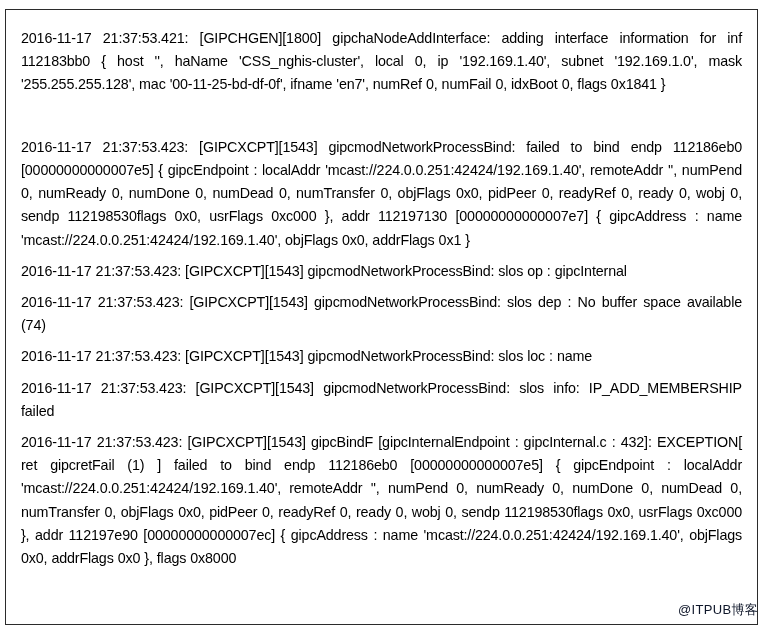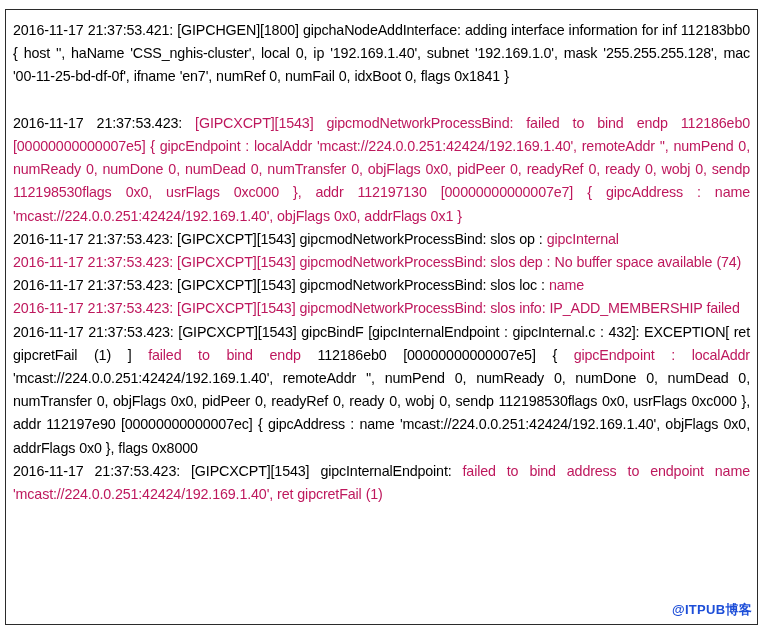--- a/index.html
+++ b/index.html
@@ -21,53 +21,51 @@
     background: #ffffff;
     padding: 9px 7px 0 7px;
     overflow: hidden;
   }
   .para {
     font-size: 14.3px;
     line-height: 23.2px;
     color: #000000;
     text-align: justify;
     text-justify: inter-word;
-    margin: 0;
+    margin: 8px;
     word-spacing: 0.2px;
     letter-spacing: -0.15px;
     white-space: normal;
   }
   .blank {
     height: 23.2px;
     font-size: 14.3px;
     line-height: 23.2px;
   }
-  .r { color: #be185d; }
+  .r { color: #000000; }
   .k { color: #000000; }
   #watermark {
     position: absolute;
-    right: 10px; bottom: 11px;
+    right: 4px; bottom: 11px;
     font-size: 13px;
-    color: #1d4ed8;
+    color: #0f172a;
     font-family: "Liberation Sans", sans-serif;
     letter-spacing: 0.3px;
     pointer-events: none;
-    font-weight: bold;
   }
 </style>
 </head>
 <body>
 
 <div id="log-pane">
   <div id="log-body">
       <div class="para"><span class="k sp-wrap">2016-11-17  21:37:53.421:  [GIPCHGEN][1800]  gipchaNodeAddInterface: adding  interface  information  for  inf 112183bb0 {  host '',  haName 'CSS_nghis-cluster',  local 0,  ip  '192.169.1.40',  subnet  '192.169.1.0',  mask '255.255.255.128', mac '00-11-25-bd-df-0f', ifname 'en7', numRef 0, numFail 0, idxBoot 0, flags 0x1841 }</span></div>
       <div class="blank">&nbsp;</div>
       <div class="para"><span class="k sp-wrap">2016-11-17  21:37:53.423:  </span><span class="r sp-wrap">[GIPCXCPT][1543]  gipcmodNetworkProcessBind: failed  to  bind  endp  112186eb0 [00000000000007e5]  {  gipcEndpoint  :  localAddr  'mcast://224.0.0.251:42424/192.169.1.40',  remoteAddr  '', numPend 0, numReady 0, numDone 0, numDead 0, numTransfer 0, objFlags 0x0, pidPeer 0, readyRef 0, ready 0, wobj 0, sendp 112198530flags 0x0, usrFlags 0xc000 }, addr 112197130 [00000000000007e7] { gipcAddress : name 'mcast://224.0.0.251:42424/192.169.1.40', objFlags 0x0, addrFlags 0x1 }</span></div>
       <div class="para"><span class="k sp-wrap">2016-11-17 21:37:53.423: [GIPCXCPT][1543] gipcmodNetworkProcessBind: slos op   :   </span><span class="r sp-wrap">gipcInternal</span></div>
       <div class="para"><span class="r sp-wrap">2016-11-17 21:37:53.423: [GIPCXCPT][1543] gipcmodNetworkProcessBind: slos dep :    No buffer space available (74)</span></div>
       <div class="para"><span class="k sp-wrap">2016-11-17 21:37:53.423: [GIPCXCPT][1543] gipcmodNetworkProcessBind: slos loc :    </span><span class="r sp-wrap">name</span></div>
       <div class="para"><span class="r sp-wrap">2016-11-17  21:37:53.423:   [GIPCXCPT][1543]   gipcmodNetworkProcessBind:  slos  info:      IP_ADD_MEMBERSHIP failed</span></div>
       <div class="para"><span class="k sp-wrap">2016-11-17 21:37:53.423: [GIPCXCPT][1543] gipcBindF [gipcInternalEndpoint : gipcInternal.c : 432]: EXCEPTION[ ret gipcretFail  (1)  ]      </span><span class="r sp-wrap">failed  to  bind  endp  </span><span class="k sp-wrap">112186eb0  [00000000000007e5]  {  </span><span class="r sp-wrap">gipcEndpoint  :  localAddr </span><span class="k sp-wrap">'mcast://224.0.0.251:42424/192.169.1.40', remoteAddr '', numPend 0, numReady 0, numDone 0, numDead 0, numTransfer 0, objFlags 0x0, pidPeer 0, readyRef 0, ready 0, wobj 0, sendp 112198530flags 0x0, usrFlags 0xc000 }, addr 112197e90 [00000000000007ec] { gipcAddress : name 'mcast://224.0.0.251:42424/192.169.1.40', objFlags 0x0, addrFlags 0x0 }, flags 0x8000</span></div>
-      <div class="para"><span class="k sp-wrap">2016-11-17  21:37:53.423:  [GIPCXCPT][1543]  gipcInternalEndpoint: </span><span class="r sp-wrap">failed  to  bind  address  to  endpoint  name 'mcast://224.0.0.251:42424/192.169.1.40', ret gipcretFail (1)</span></div>
     </div>
 </div>
 
 <div id="watermark">@ITPUB博客</div>
 
 </body></html>

